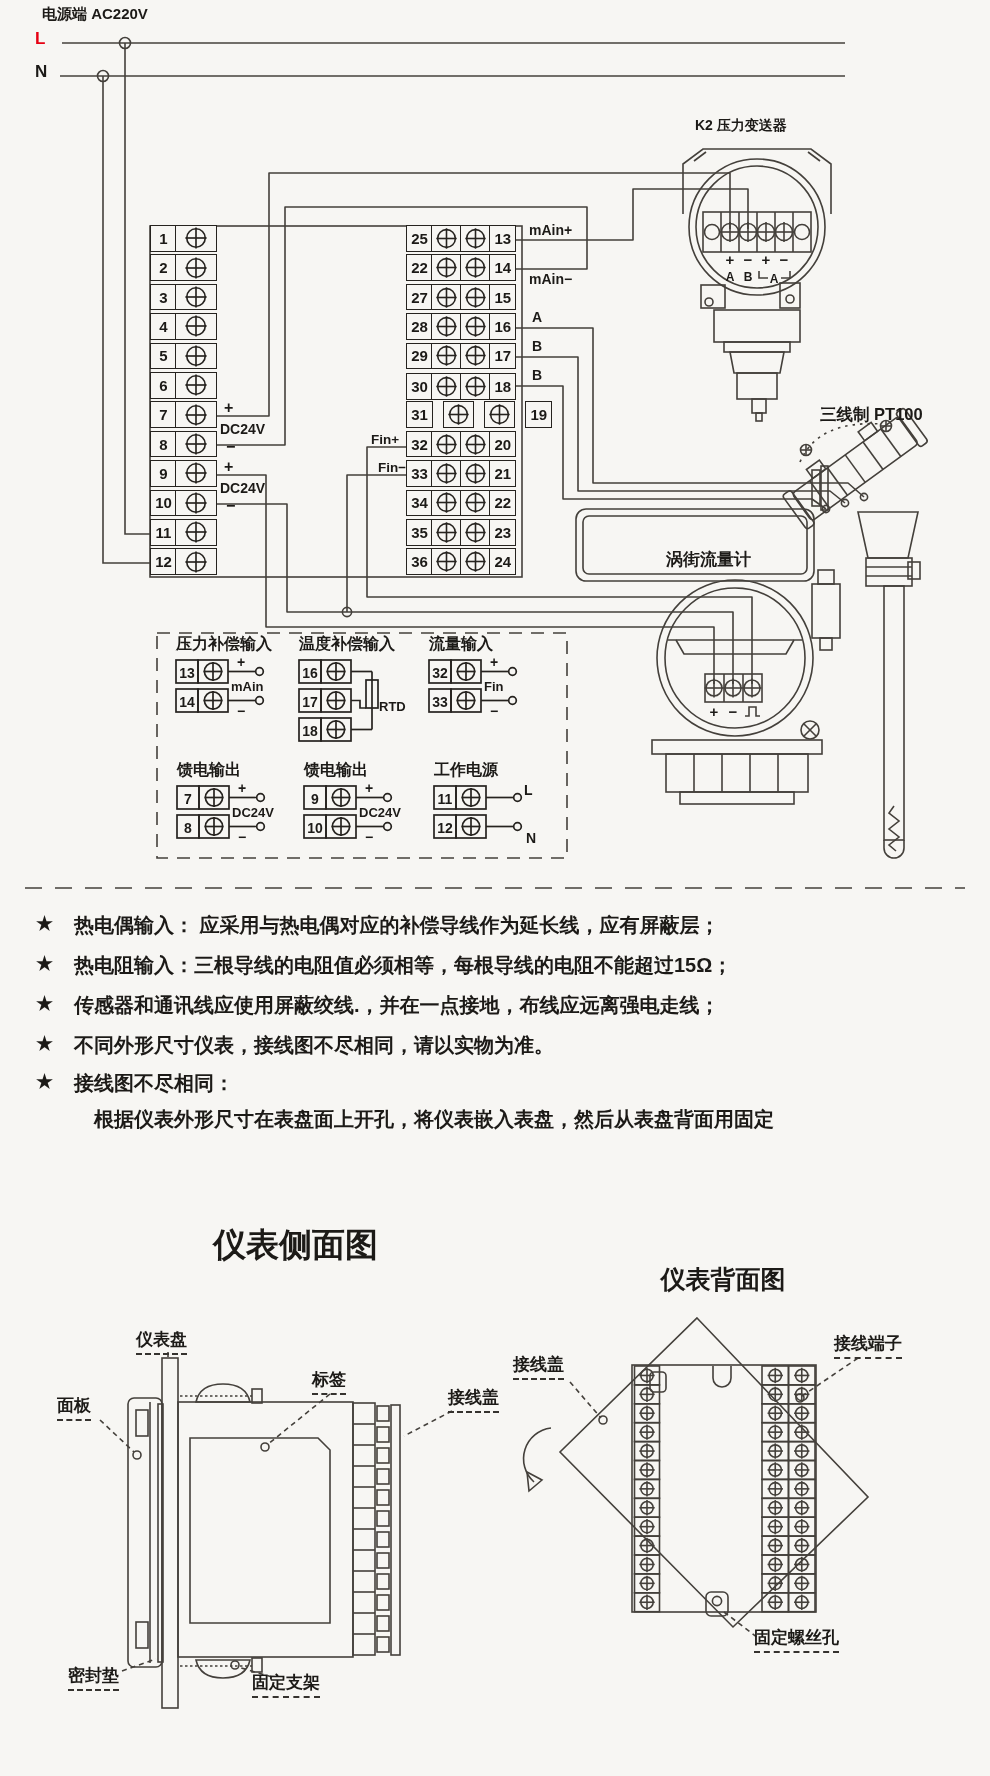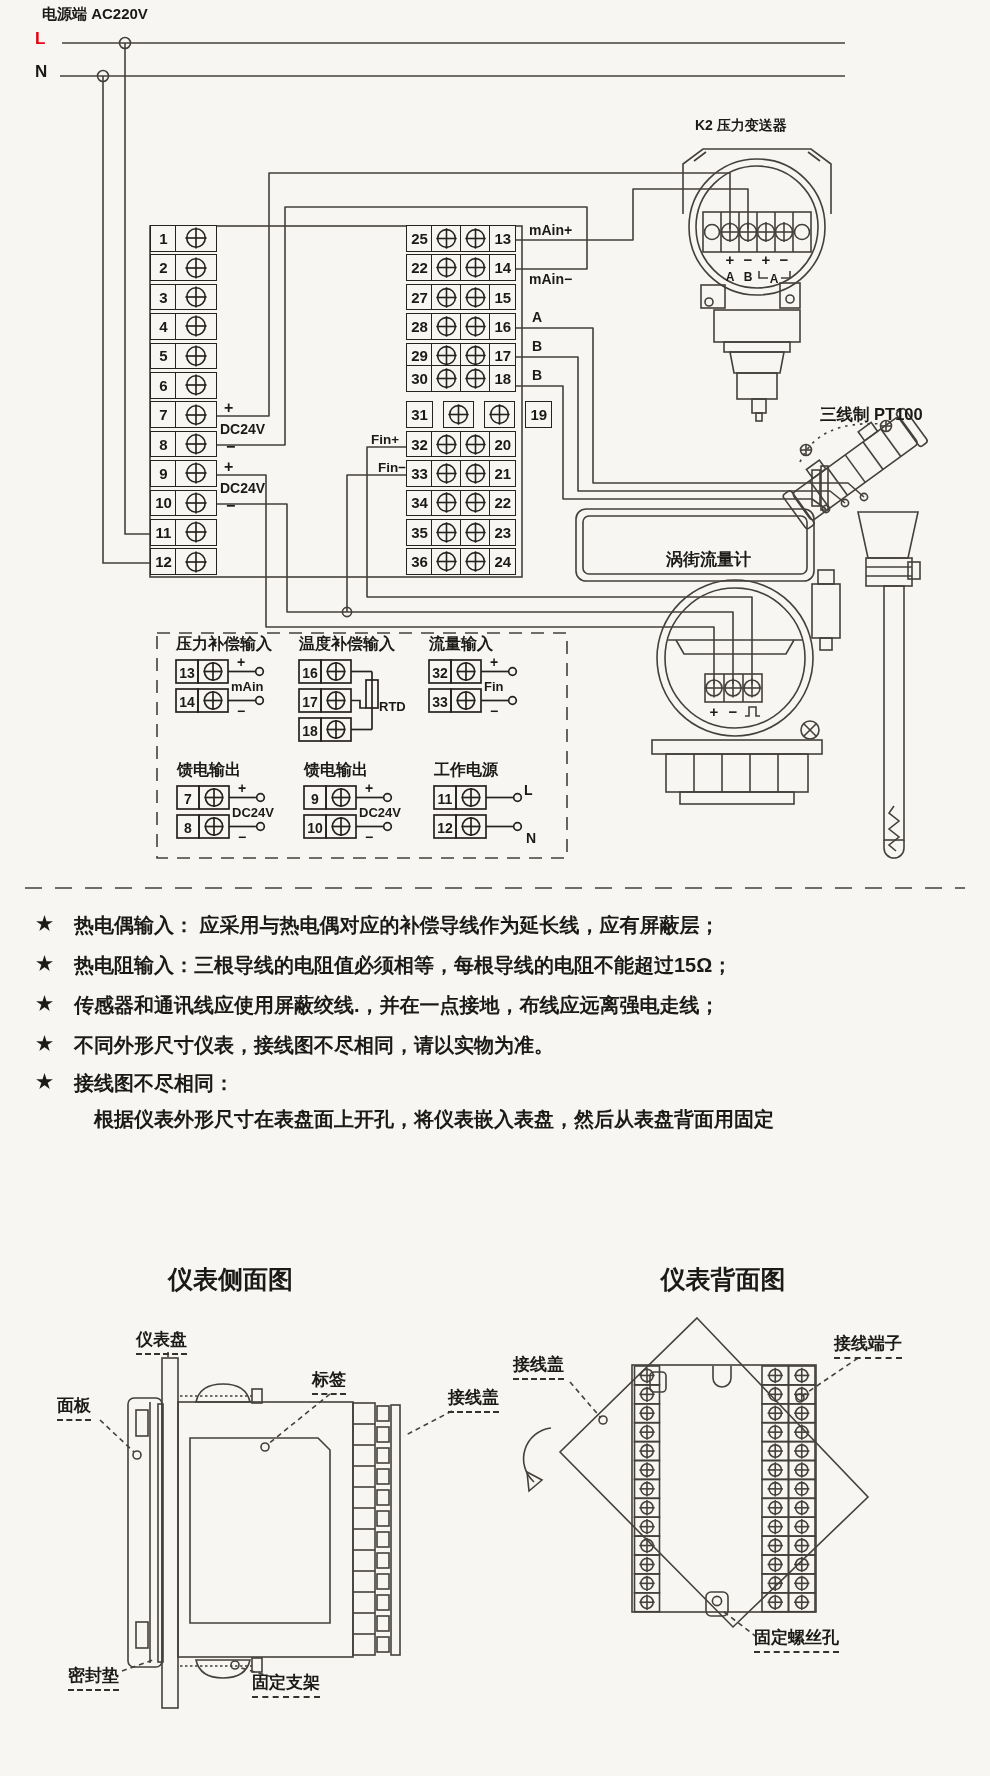--- a/index.html
+++ b/index.html
@@ -628,21 +628,21 @@
         </div>
       <div class="cell tscrew narrow">
           <svg width="23" height="23" viewBox="0 0 26 26">
     <circle cx="13" cy="13" r="10" fill="none" stroke="#26231f" stroke-width="1.8"></circle>
     <line x1="13" y1="1.5" x2="13" y2="24.5" stroke="#26231f" stroke-width="1.8"></line>
     <line x1="1.5" y1="13" x2="24.5" y2="13" stroke="#26231f" stroke-width="1.8"></line>
           </svg>
         </div>
       <div class="cell tnum">17</div>
       </div>
-      <div class="trow" style="top: 140px;">
+      <div class="trow" style="top: 148px;">
         <div class="cell tnum">30</div>
       <div class="cell tscrew narrow">
           <svg width="23" height="23" viewBox="0 0 26 26">
     <circle cx="13" cy="13" r="10" fill="none" stroke="#26231f" stroke-width="1.8"></circle>
     <line x1="13" y1="1.5" x2="13" y2="24.5" stroke="#26231f" stroke-width="1.8"></line>
     <line x1="1.5" y1="13" x2="24.5" y2="13" stroke="#26231f" stroke-width="1.8"></line>
           </svg>
         </div>
       <div class="cell tscrew narrow">
           <svg width="23" height="23" viewBox="0 0 26 26">
@@ -954,21 +954,21 @@
       <span class="st">★</span>
       <span>不同外形尺寸仪表，接线图不尽相同，请以实物为准。</span>
     </div>
 <div class="note" style="left:36px;top:1070px;">
       <span class="st">★</span>
       <span>接线图不尽相同：</span>
     </div>
 
 <div class="lbl" style="left:30px;top:1106px;font-size:20px;text-indent:64px;">根据仪表外形尺寸在表盘面上开孔，将仪表嵌入表盘，然后从表盘背面用固定</div>
 
-<div class="lbl serifT" style="left:168px;top:1263px;width:210px;text-align:left;font-size:25px;">仪表侧面图</div>
+<div class="lbl serifT" style="left:168px;top:1223px;width:210px;text-align:right;font-size:33px;">仪表侧面图</div>
 <div class="lbl serifT" style="left:618px;top:1263px;width:210px;text-align:center;font-size:25px;">仪表背面图</div>
 
 <div class="lbl figlbl" style="left:136px;top:1328px;font-size:17px;">仪表盘</div>
 <div class="lbl figlbl" style="left:57px;top:1394px;font-size:17px;">面板</div>
 <div class="lbl figlbl" style="left:312px;top:1368px;font-size:17px;">标签</div>
 <div class="lbl figlbl" style="left:448px;top:1386px;font-size:17px;">接线盖</div>
 <div class="lbl figlbl" style="left:68px;top:1664px;font-size:17px;">密封垫</div>
 <div class="lbl figlbl" style="left:252px;top:1671px;font-size:17px;">固定支架</div>
 
 <div class="lbl figlbl" style="left:513px;top:1353px;font-size:17px;">接线盖</div>

